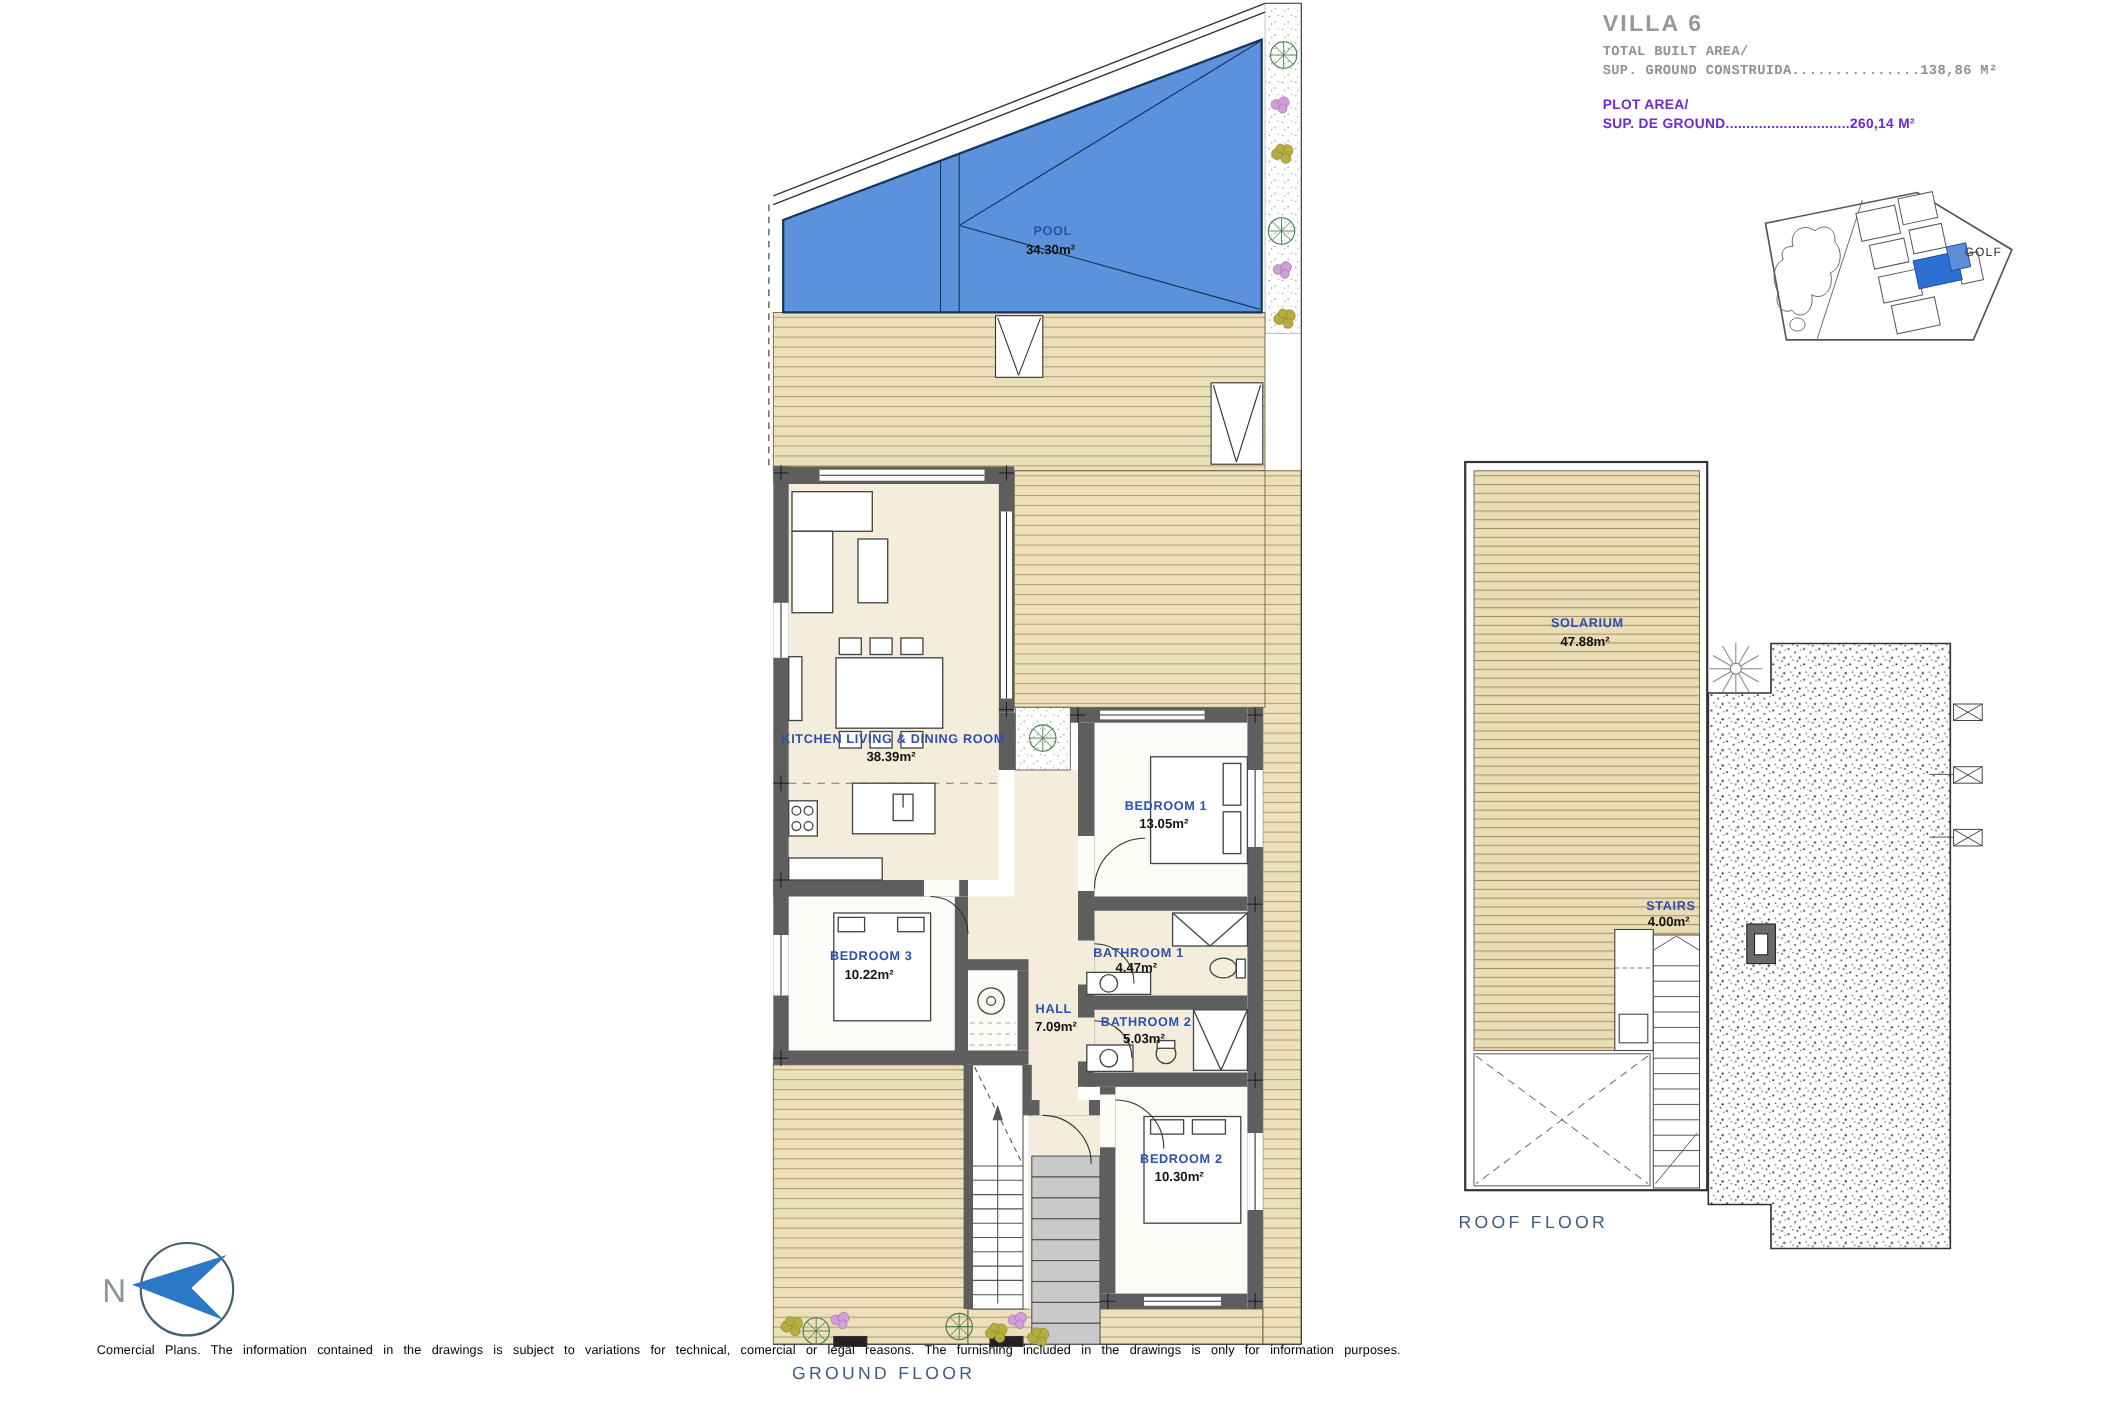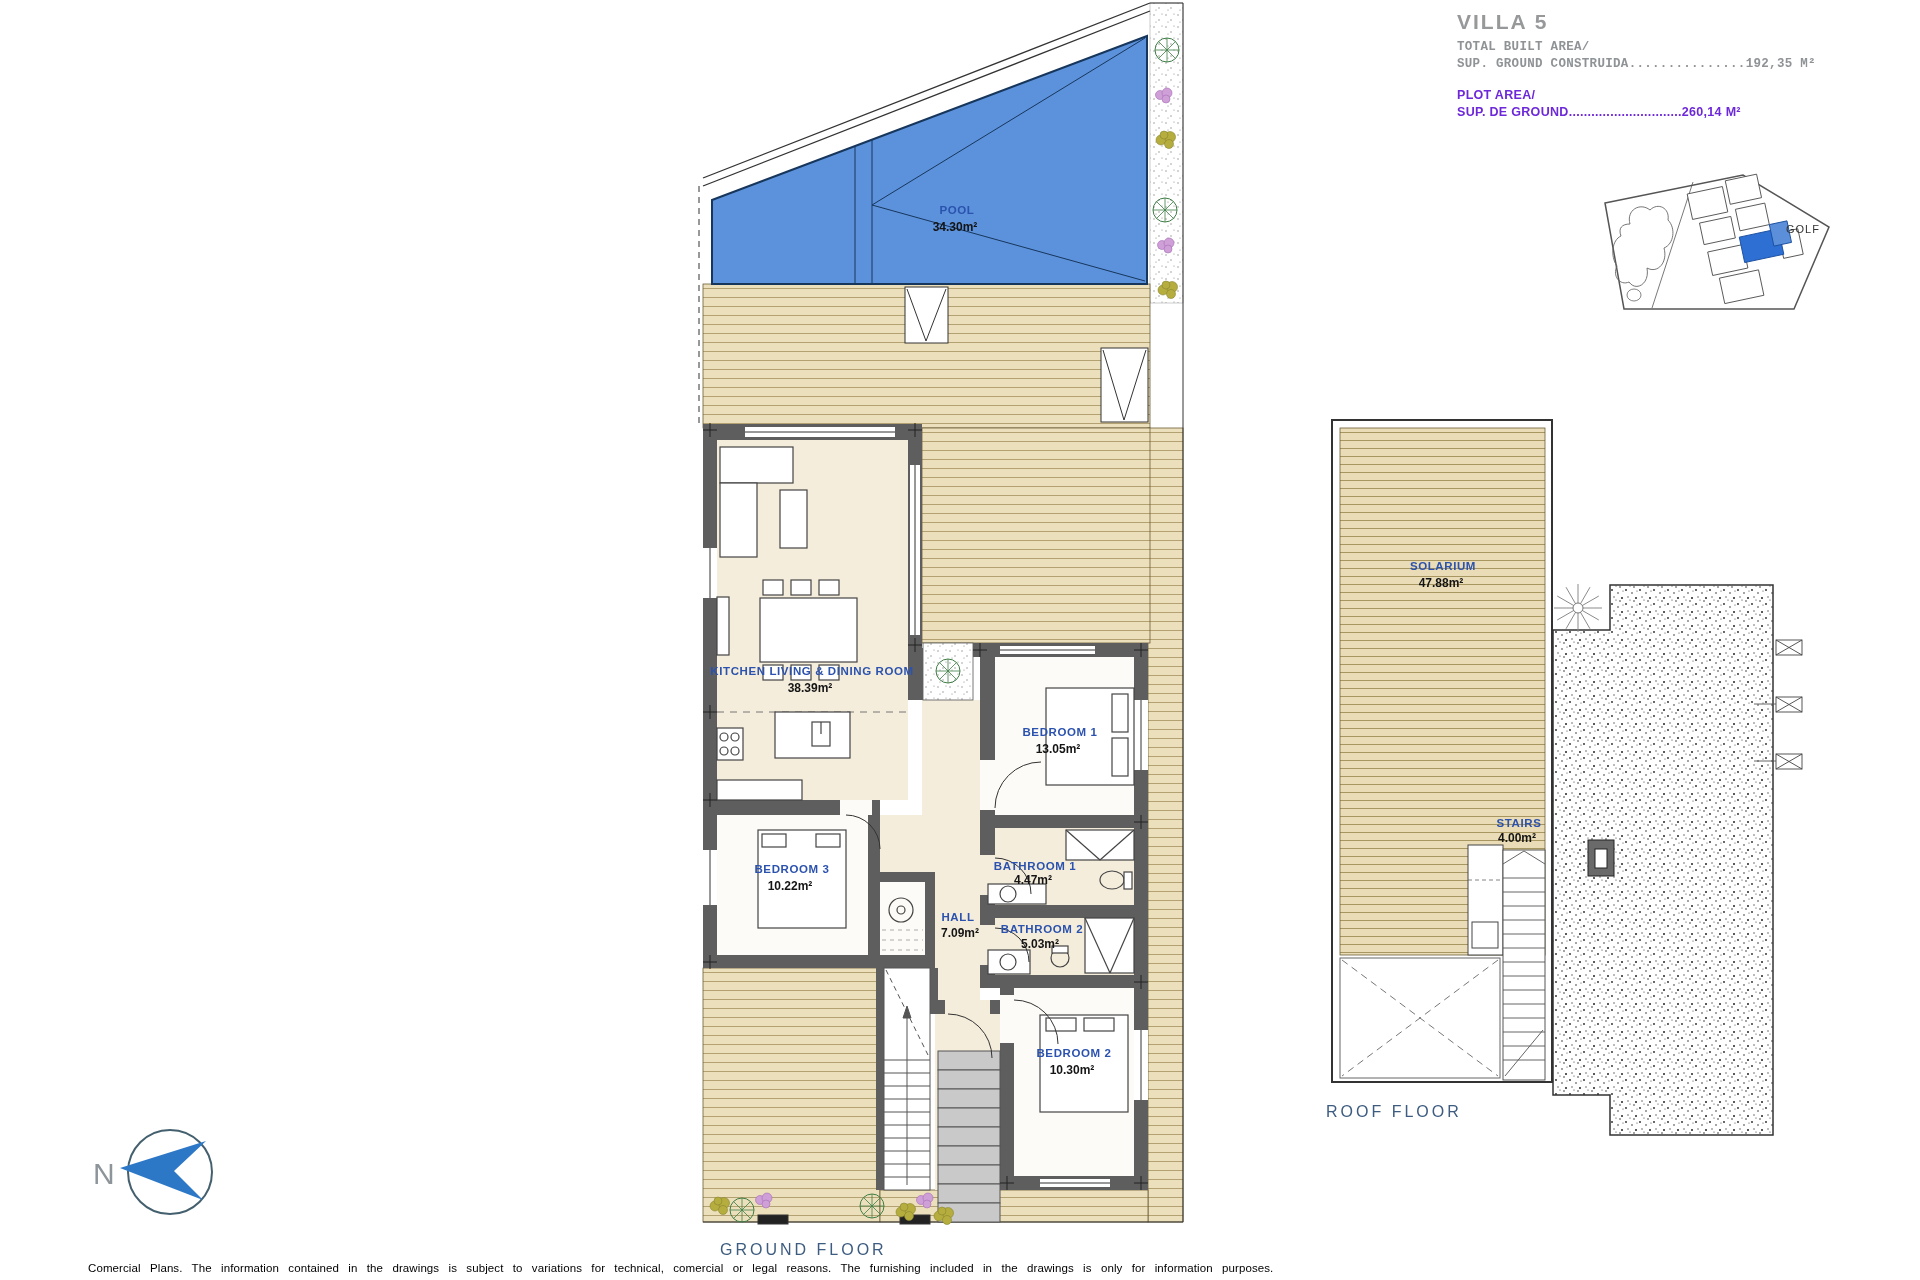--- a/index.html
+++ b/index.html
@@ -11,36 +11,36 @@
   .tb-villa{font-size:21px;letter-spacing:2px;color:#96989a;font-weight:bold;margin-bottom:5px;}
   .tb-line{font-size:12.5px;font-weight:bold;letter-spacing:0.3px;line-height:1.32;white-space:nowrap;}
   .tb-gray{color:#8f9396;font-family:Liberation Mono, monospace;}
   .tb-blue{color:#6d28d9;}
   .tb-gap{height:15px;}
   
   .floor-caption{position:absolute;font-size:16px;letter-spacing:3px;color:#3d5c80;}
   #gf-caption{left:720px;top:1241px;}
   #rf-caption{left:1326px;top:1103px;text-align:center;}
   
-  #disclaimer{position:absolute;left:88px;top:1262px;font-size:11.5px;color:#000;
+  #disclaimer{position:absolute;left:88px;top:1222px;font-size:11.5px;color:#000;
               letter-spacing:0.1px;word-spacing:6px;white-space:nowrap;}
   
   svg text{font-family:"Liberation Sans","DejaVu Sans",sans-serif;}
   .rn{fill:#2b52ae;font-size:11.5px;font-weight:bold;letter-spacing:0.6px;text-anchor:middle;}
   .ra{fill:#141414;font-size:12px;font-weight:bold;text-anchor:middle;}
   .golf{fill:#333;font-size:11px;letter-spacing:1px;}
   .nlabel{fill:#8d959b;font-size:30px;}
 </style>
 </head>
 <body>
 
 <div id="title-block">
-  <div class="tb-villa">VILLA 5</div>
+  <div class="tb-villa">VILLA 6</div>
   <div class="tb-line tb-gray">TOTAL BUILT AREA/</div>
-  <div class="tb-line tb-gray"><span>SUP. GROUND CONSTRUIDA</span><span>...............</span><span>192,35 M²</span></div>
+  <div class="tb-line tb-gray"><span>SUP. GROUND CONSTRUIDA</span><span>...............</span><span>138,86 M²</span></div>
   <div class="tb-gap"></div>
   <div class="tb-line tb-blue">PLOT AREA/</div>
   <div class="tb-line tb-blue"><span>SUP. DE GROUND</span><span>..............................</span><span>260,14 M²</span></div>
 </div>
 
 <svg class="abs" style="left:1590px;top:162px;width:250px;height:160px" viewBox="1590 162 250 160">
   <polygon points="1605,203 1743,175 1829,227 1794,309 1624,309" fill="#fff" stroke="#555" stroke-width="1.5"></polygon>
   <line x1="1693" y1="182" x2="1652" y2="308" stroke="#555" stroke-width="0.8"></line>
   <path d="M1630,224 C1626,210 1640,202 1650,210 C1658,202 1670,208 1668,220 C1676,228 1674,244 1664,248
            C1668,262 1658,274 1647,268 C1650,284 1636,292 1629,282 C1620,286 1612,276 1617,266

